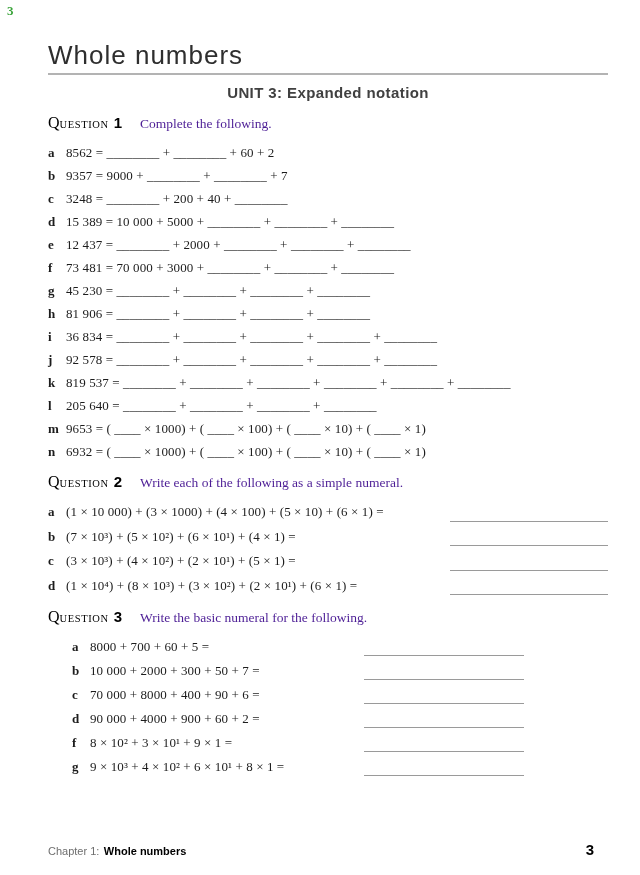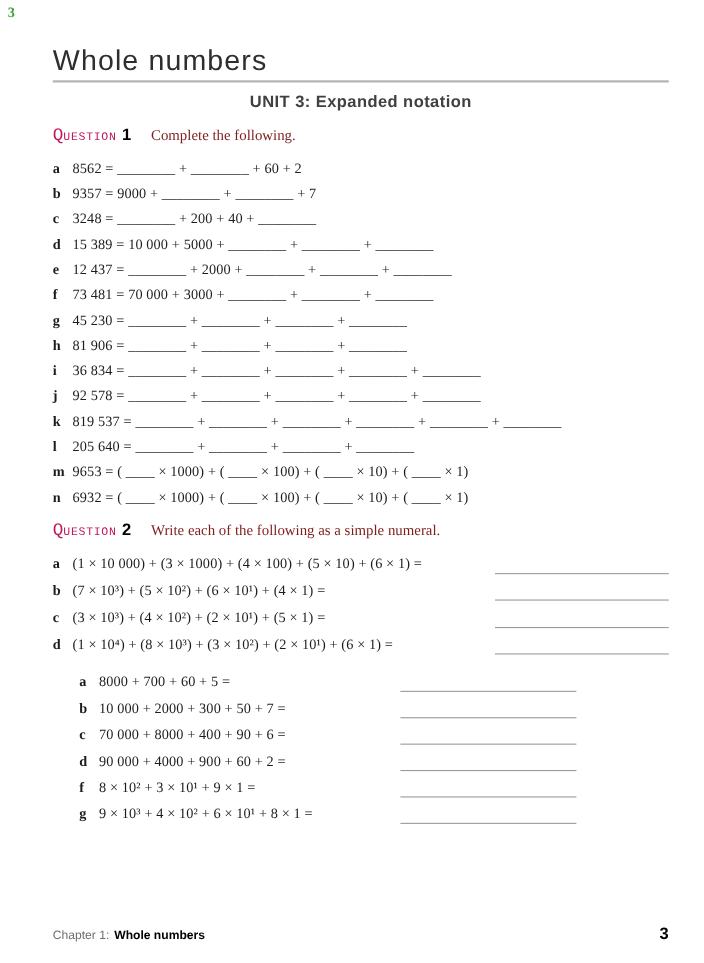--- a/index.html
+++ b/index.html
@@ -44,30 +44,30 @@
     font-size: 15px;
     letter-spacing: 0.4px;
     text-align: center;
     color: #404040;
     margin: 9px 0 0 0;
     width: 560px;
   }
   .question { margin-top: 10px; }
   .question-1 { margin-top: 13px; }
   .q-heading { height: 22px; white-space: nowrap; }
-  .q-label { font-family: Liberation Mono, monospace; font-size: 16px; color: #be185d; }
+  .q-label { font-family: Liberation Serif, serif; font-size: 16px; color: #000000; }
   .q-label .q-sc { font-size: 10.5px; letter-spacing: 0.6px; }
   .q-number {
     font-family: "Liberation Sans", sans-serif;
     font-weight: 700;
     font-size: 15px;
     margin-left: 5px;
     color: #000;
   }
-  .q-instruction { font-size: 13.5px; margin-left: 18px; color: #7f1d1d; }
+  .q-instruction { font-size: 13.5px; margin-left: 18px; color: #4c1d95; }
   .q-items { margin-top: 5px; }
   .row {
     position: relative;
     white-space: nowrap;
     font-size: 13px;
   }
   .question-1 .row { line-height: 23px; }
   .question-2 .row { line-height: 24.5px; }
   .question-3 .row { line-height: 24px; margin-left: 24px; }
   .item-letter {
@@ -80,21 +80,21 @@
     position: absolute;
     bottom: 3px;
     height: 1px;
     background: #9a9a9a;
   }
   .question-2 .answer-line { left: 402px; width: 158px; }
   .question-3 .answer-line { left: 292px; width: 160px; }
   .footer {
     position: absolute;
     left: 48px;
-    right: 32px;
+    right: 46px;
     top: 841px;
     display: flex;
     justify-content: space-between;
     align-items: baseline;
     font-family: "Liberation Sans", sans-serif;
   }
   .chapter-prefix { color: #6e6e6e; font-size: 11px; }
   .chapter-title { color: #000; font-weight: 700; font-size: 11px; }
   .page-number { color: #000; font-weight: 700; font-size: 15px; }
 </style>
@@ -130,20 +130,21 @@
         <section class="question question-2">
           <div class="q-heading"><span class="q-label">Q<span class="q-sc">UESTION</span></span><span class="q-number">2</span><span class="q-instruction">Write each of the following as a simple numeral.</span></div>
           <div class="q-items">
             <div class="row"><span class="item-letter">a</span><span class="item-text">(1 × 10 000) + (3 × 1000) + (4 × 100) + (5 × 10) + (6 × 1) =</span><span class="answer-line"></span></div>
             <div class="row"><span class="item-letter">b</span><span class="item-text">(7 × 10³) + (5 × 10²) + (6 × 10¹) + (4 × 1) =</span><span class="answer-line"></span></div>
             <div class="row"><span class="item-letter">c</span><span class="item-text">(3 × 10³) + (4 × 10²) + (2 × 10¹) + (5 × 1) =</span><span class="answer-line"></span></div>
             <div class="row"><span class="item-letter">d</span><span class="item-text">(1 × 10⁴) + (8 × 10³) + (3 × 10²) + (2 × 10¹) + (6 × 1) =</span><span class="answer-line"></span></div>
           </div>
         </section>
         <section class="question question-3">
+          <div class="q-heading"><span class="q-label">Q<span class="q-sc">UESTION</span></span><span class="q-number">3</span><span class="q-instruction">Write the basic numeral for the following.</span></div>
           <div class="q-items">
             <div class="row"><span class="item-letter">a</span><span class="item-text">8000 + 700 + 60 + 5 =</span><span class="answer-line"></span></div>
             <div class="row"><span class="item-letter">b</span><span class="item-text">10 000 + 2000 + 300 + 50 + 7 =</span><span class="answer-line"></span></div>
             <div class="row"><span class="item-letter">c</span><span class="item-text">70 000 + 8000 + 400 + 90 + 6 =</span><span class="answer-line"></span></div>
             <div class="row"><span class="item-letter">d</span><span class="item-text">90 000 + 4000 + 900 + 60 + 2 =</span><span class="answer-line"></span></div>
             <div class="row"><span class="item-letter">f</span><span class="item-text">8 × 10² + 3 × 10¹ + 9 × 1 =</span><span class="answer-line"></span></div>
             <div class="row"><span class="item-letter">g</span><span class="item-text">9 × 10³ + 4 × 10² + 6 × 10¹ + 8 × 1 =</span><span class="answer-line"></span></div>
           </div>
         </section>
       </div>

